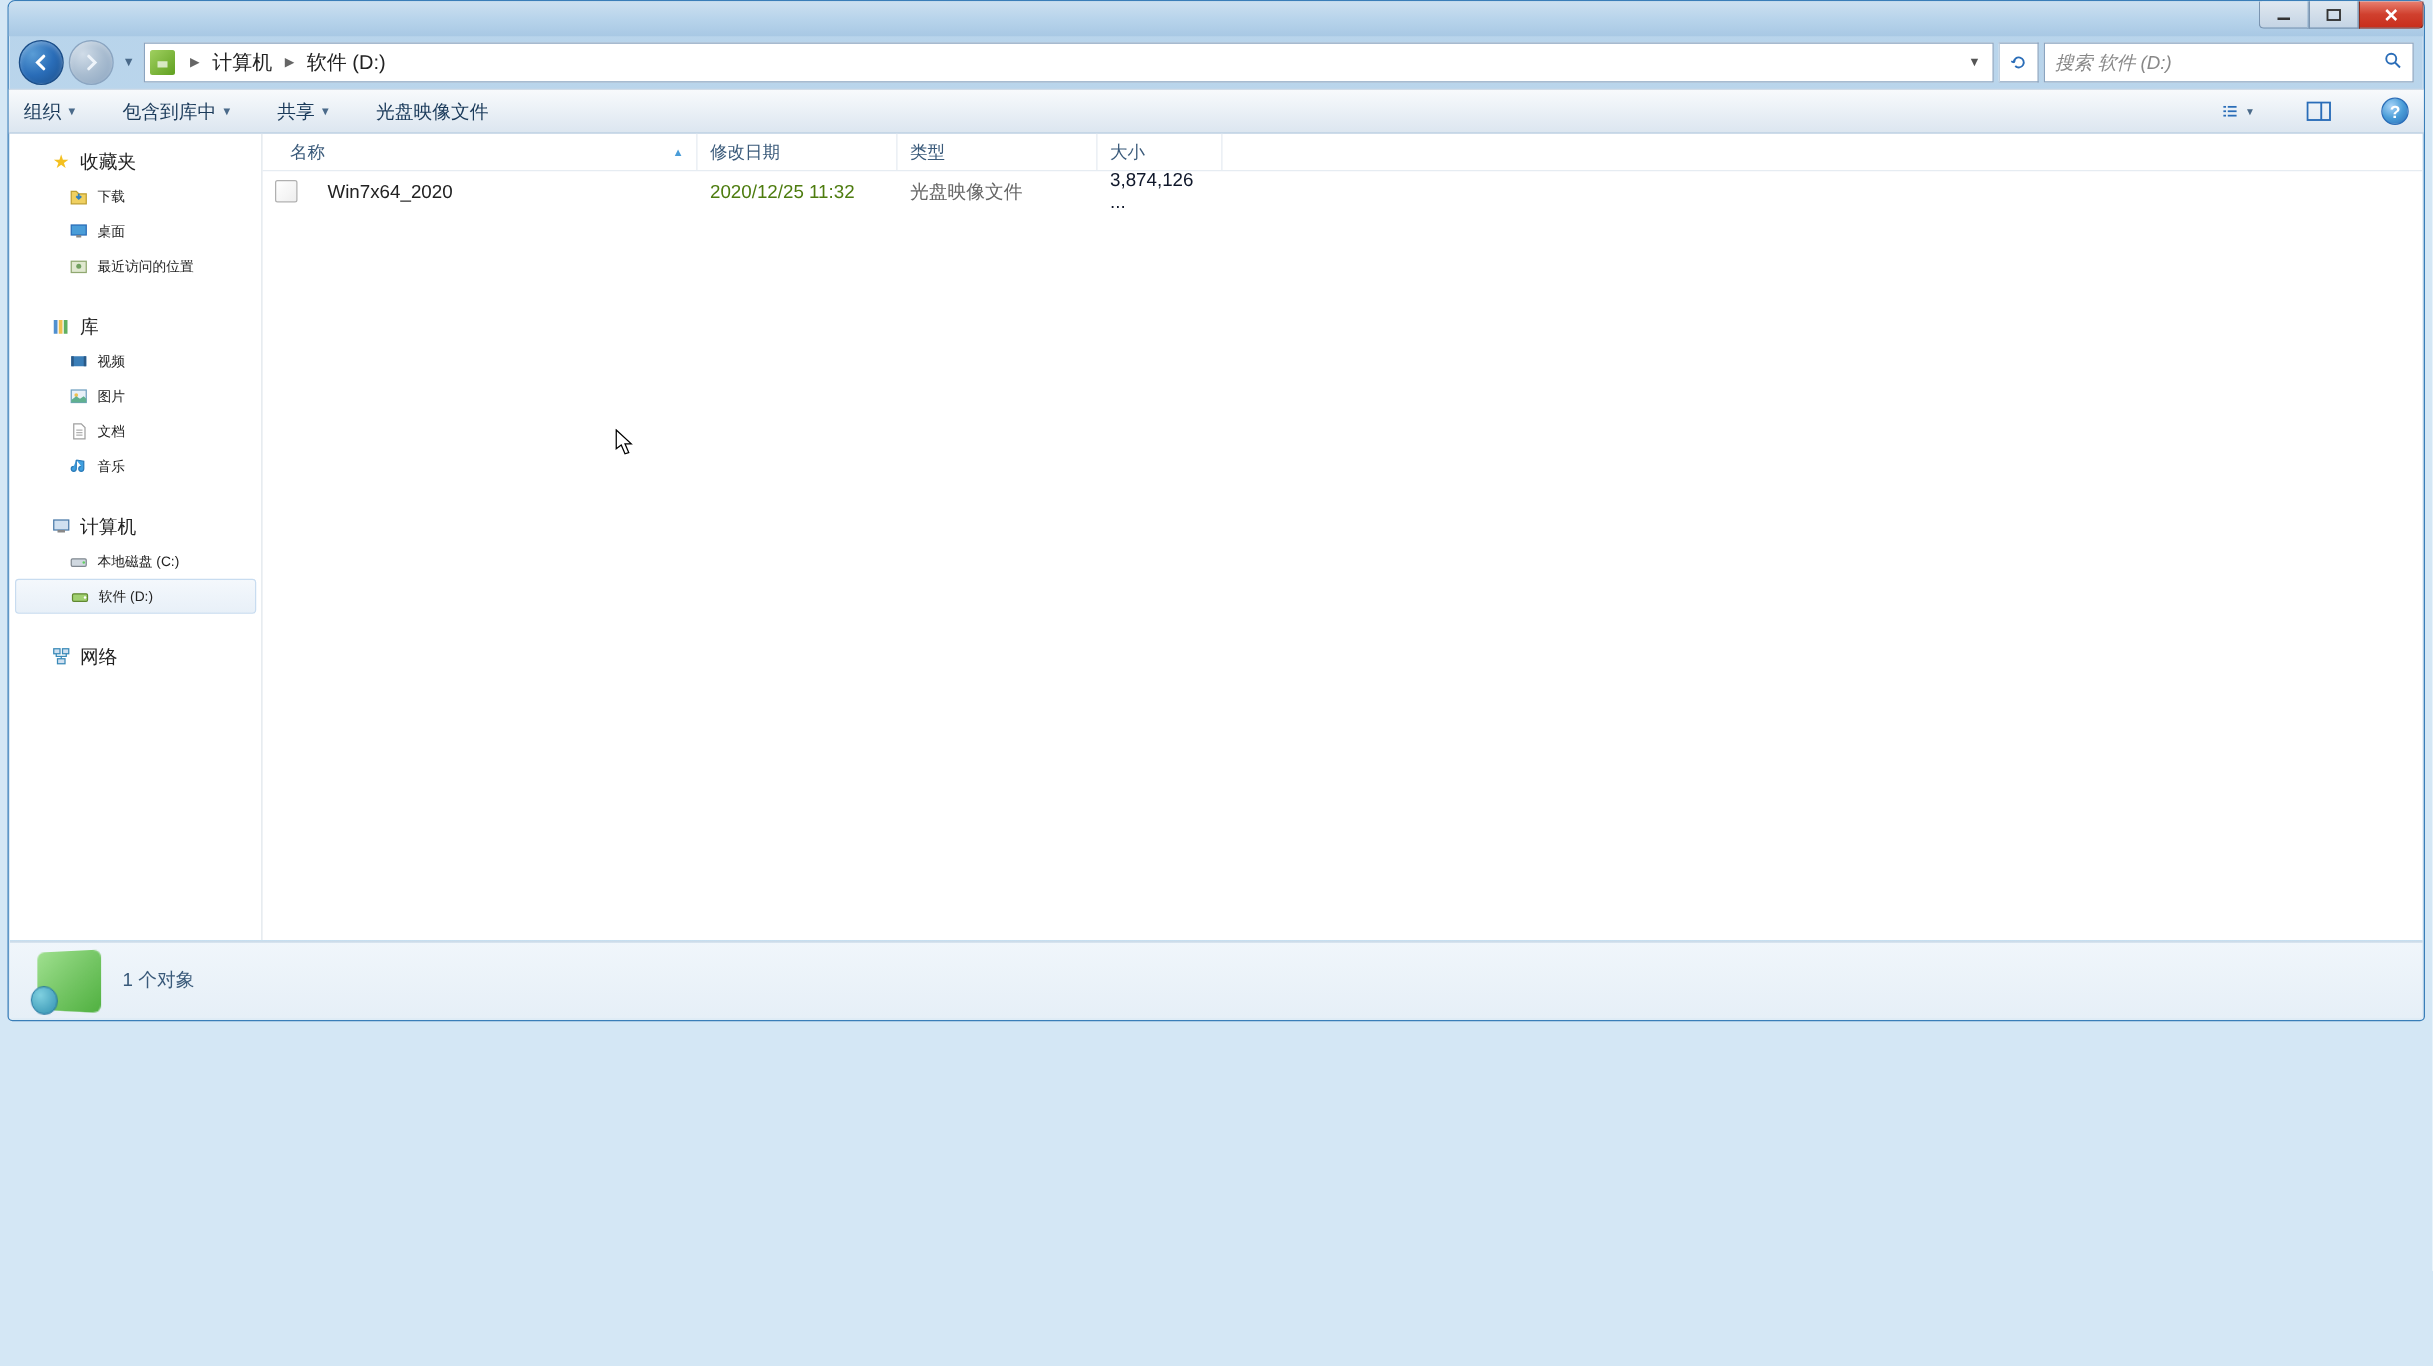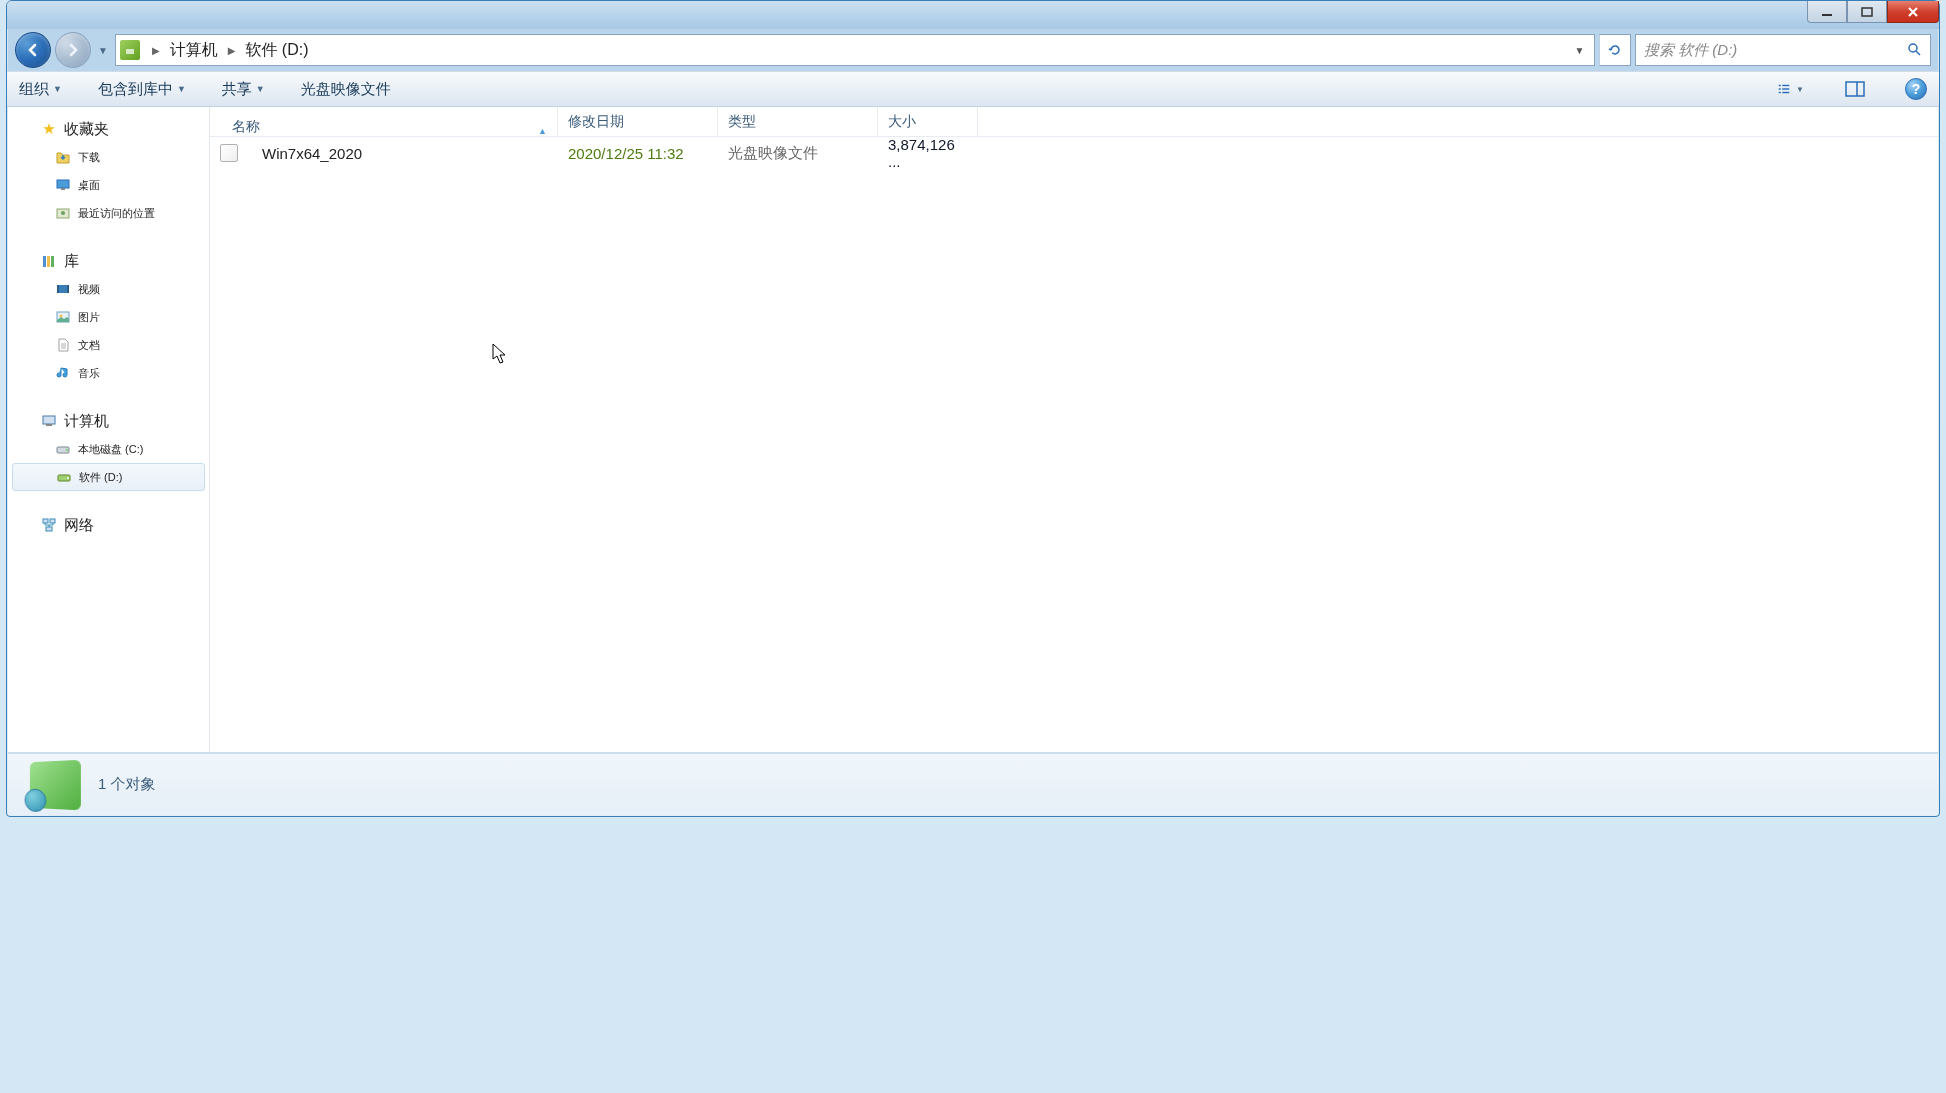--- a/index.html
+++ b/index.html
@@ -183,21 +183,21 @@
     .filelist { flex: 1; }
     .columns {
       display: flex;
       height: 30px;
       border-bottom: 1px solid #e6ecf2;
       align-items: center;
       font-size: 14px;
       color: #3a5a7a;
     }
     .col { padding: 0 10px; border-right: 1px solid #e6ecf2; height: 100%; display:flex; align-items:center; }
-    .col-name { width: 348px; padding-left: 22px; align-items: flex-end; }
+    .col-name { width: 348px; padding-left: 22px; }
     .col-date { width: 160px; }
     .col-type { width: 160px; }
     .col-size { width: 100px; }
     .sort-ind { margin-left:auto; color:#4a9dd8; font-size:9px; }
     
     .file-row {
       display: flex;
       height: 32px;
       align-items: center;
       font-size: 15px;

